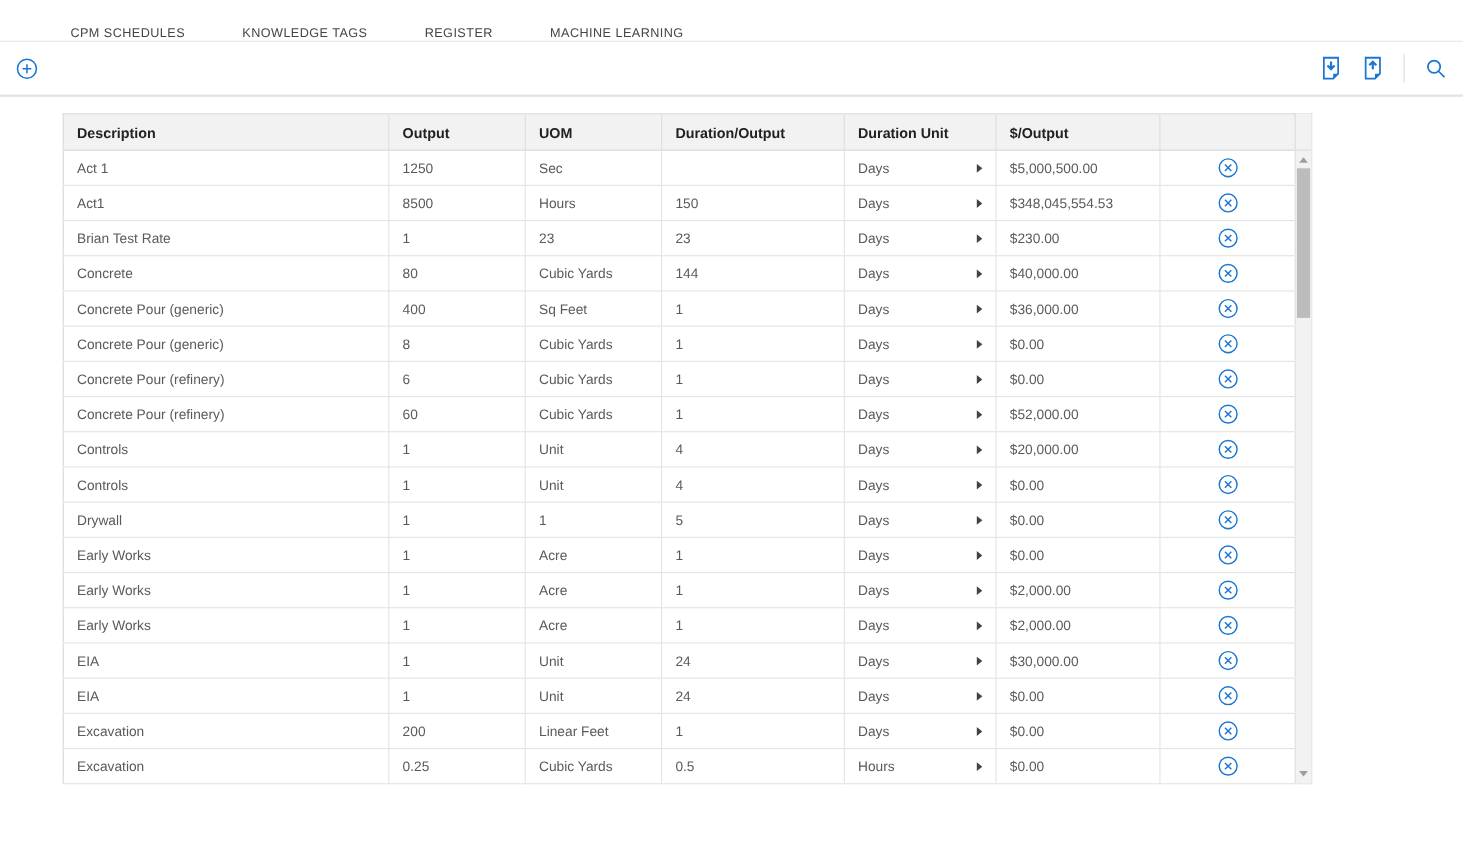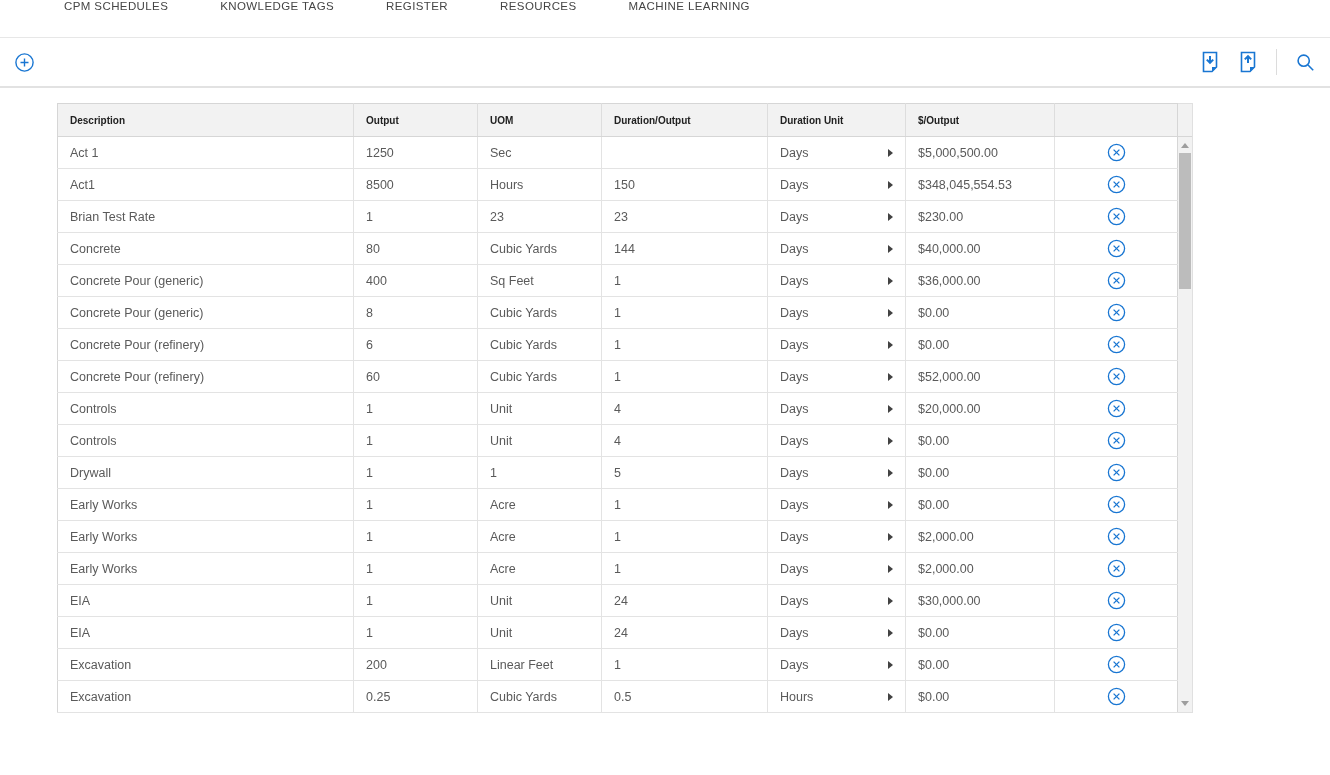--- a/index.html
+++ b/index.html
@@ -2,42 +2,42 @@
 <html><head>
 <meta charset="utf-8">
 <style>
   * { box-sizing: border-box; margin: 0; padding: 0; }
   html, body { width: 1330px; height: 775px; overflow: hidden; background: #fff;
     font-family: "Liberation Sans", sans-serif; }
 
   
   .tab-bar { display: flex; align-items: stretch; height: 38px;
     border-bottom: 1px solid #e7e7e7; padding-left: 38px; background: #fff; }
-  .tab { display: flex; align-items: flex-start; justify-content: center;
+  .tab { display: flex; align-items: flex-end; justify-content: center;
     padding: 0 26px; position: relative; cursor: pointer; }
   .tab-label { font-size: 11.5px; letter-spacing: .4px; color: #454545; white-space: nowrap; }
   .tab.active .tab-label { color: #2e2e2e; }
   .tab.active::after { content: ""; position: absolute; left: 0; right: 0; bottom: -1px;
     height: 3px; background: #1565C0; }
 
   
   .toolbar { height: 50px; display: flex; align-items: center;
     border-bottom: 2px solid #e2e2e2; padding: 0 14px; }
   .tb-left { flex: 1; display: flex; align-items: center; }
   .tb-right { display: flex; align-items: center; gap: 18px; }
   .icon-btn { display: inline-flex; align-items: center; justify-content: center;
     cursor: pointer; }
   .tb-divider { width: 1px; height: 26px; background: #dcdcdc; }
 
   
   .content { padding: 15px 0 0 57px; }
   .table-wrap { display: flex; width: 1136px; }
   table { border-collapse: collapse; table-layout: fixed; width: 1120px;
     border: 1px solid #d6d6d6; }
-  th { background: #f2f2f2; height: 33px; font-size: 10px; font-weight: bold;
+  th { background: #f2f2f2; height: 33px; font-size: 13px; font-weight: bold;
     color: #212121; text-align: left; padding: 0 12px;
     border-right: 1px solid #ddd; border-bottom: 1px solid #d6d6d6; }
   th:last-child { border-right: none; }
   td { height: 32px; font-size: 12.5px; color: #5a5a5a; padding: 0 12px;
     border-right: 1px solid #e3e3e3; border-bottom: 1px solid #e3e3e3;
     white-space: nowrap; overflow: hidden; background: #fff; }
   td:last-child { border-right: none; }
   .c-num, .c-money { padding-right: 14px; }
   .c-unit { padding: 0; }
   .unit-inner { display: flex; align-items: center; justify-content: space-between;
@@ -67,23 +67,20 @@
 
 <div class="tab-bar">
     <div class="tab">
     <span class="tab-label">CPM SCHEDULES</span>
   </div>
     <div class="tab">
     <span class="tab-label">KNOWLEDGE TAGS</span>
   </div>
     <div class="tab">
     <span class="tab-label">REGISTER</span>
-  </div>
-    <div class="tab">
-    <span class="tab-label">RESOURCES</span>
   </div>
     <div class="tab">
     <span class="tab-label">MACHINE LEARNING</span>
   </div>
   </div>
 
 <div class="toolbar">
   <div class="tb-left">
     <span class="icon-btn">
       <svg width="21" height="21" viewBox="0 0 21 21" fill="none">

